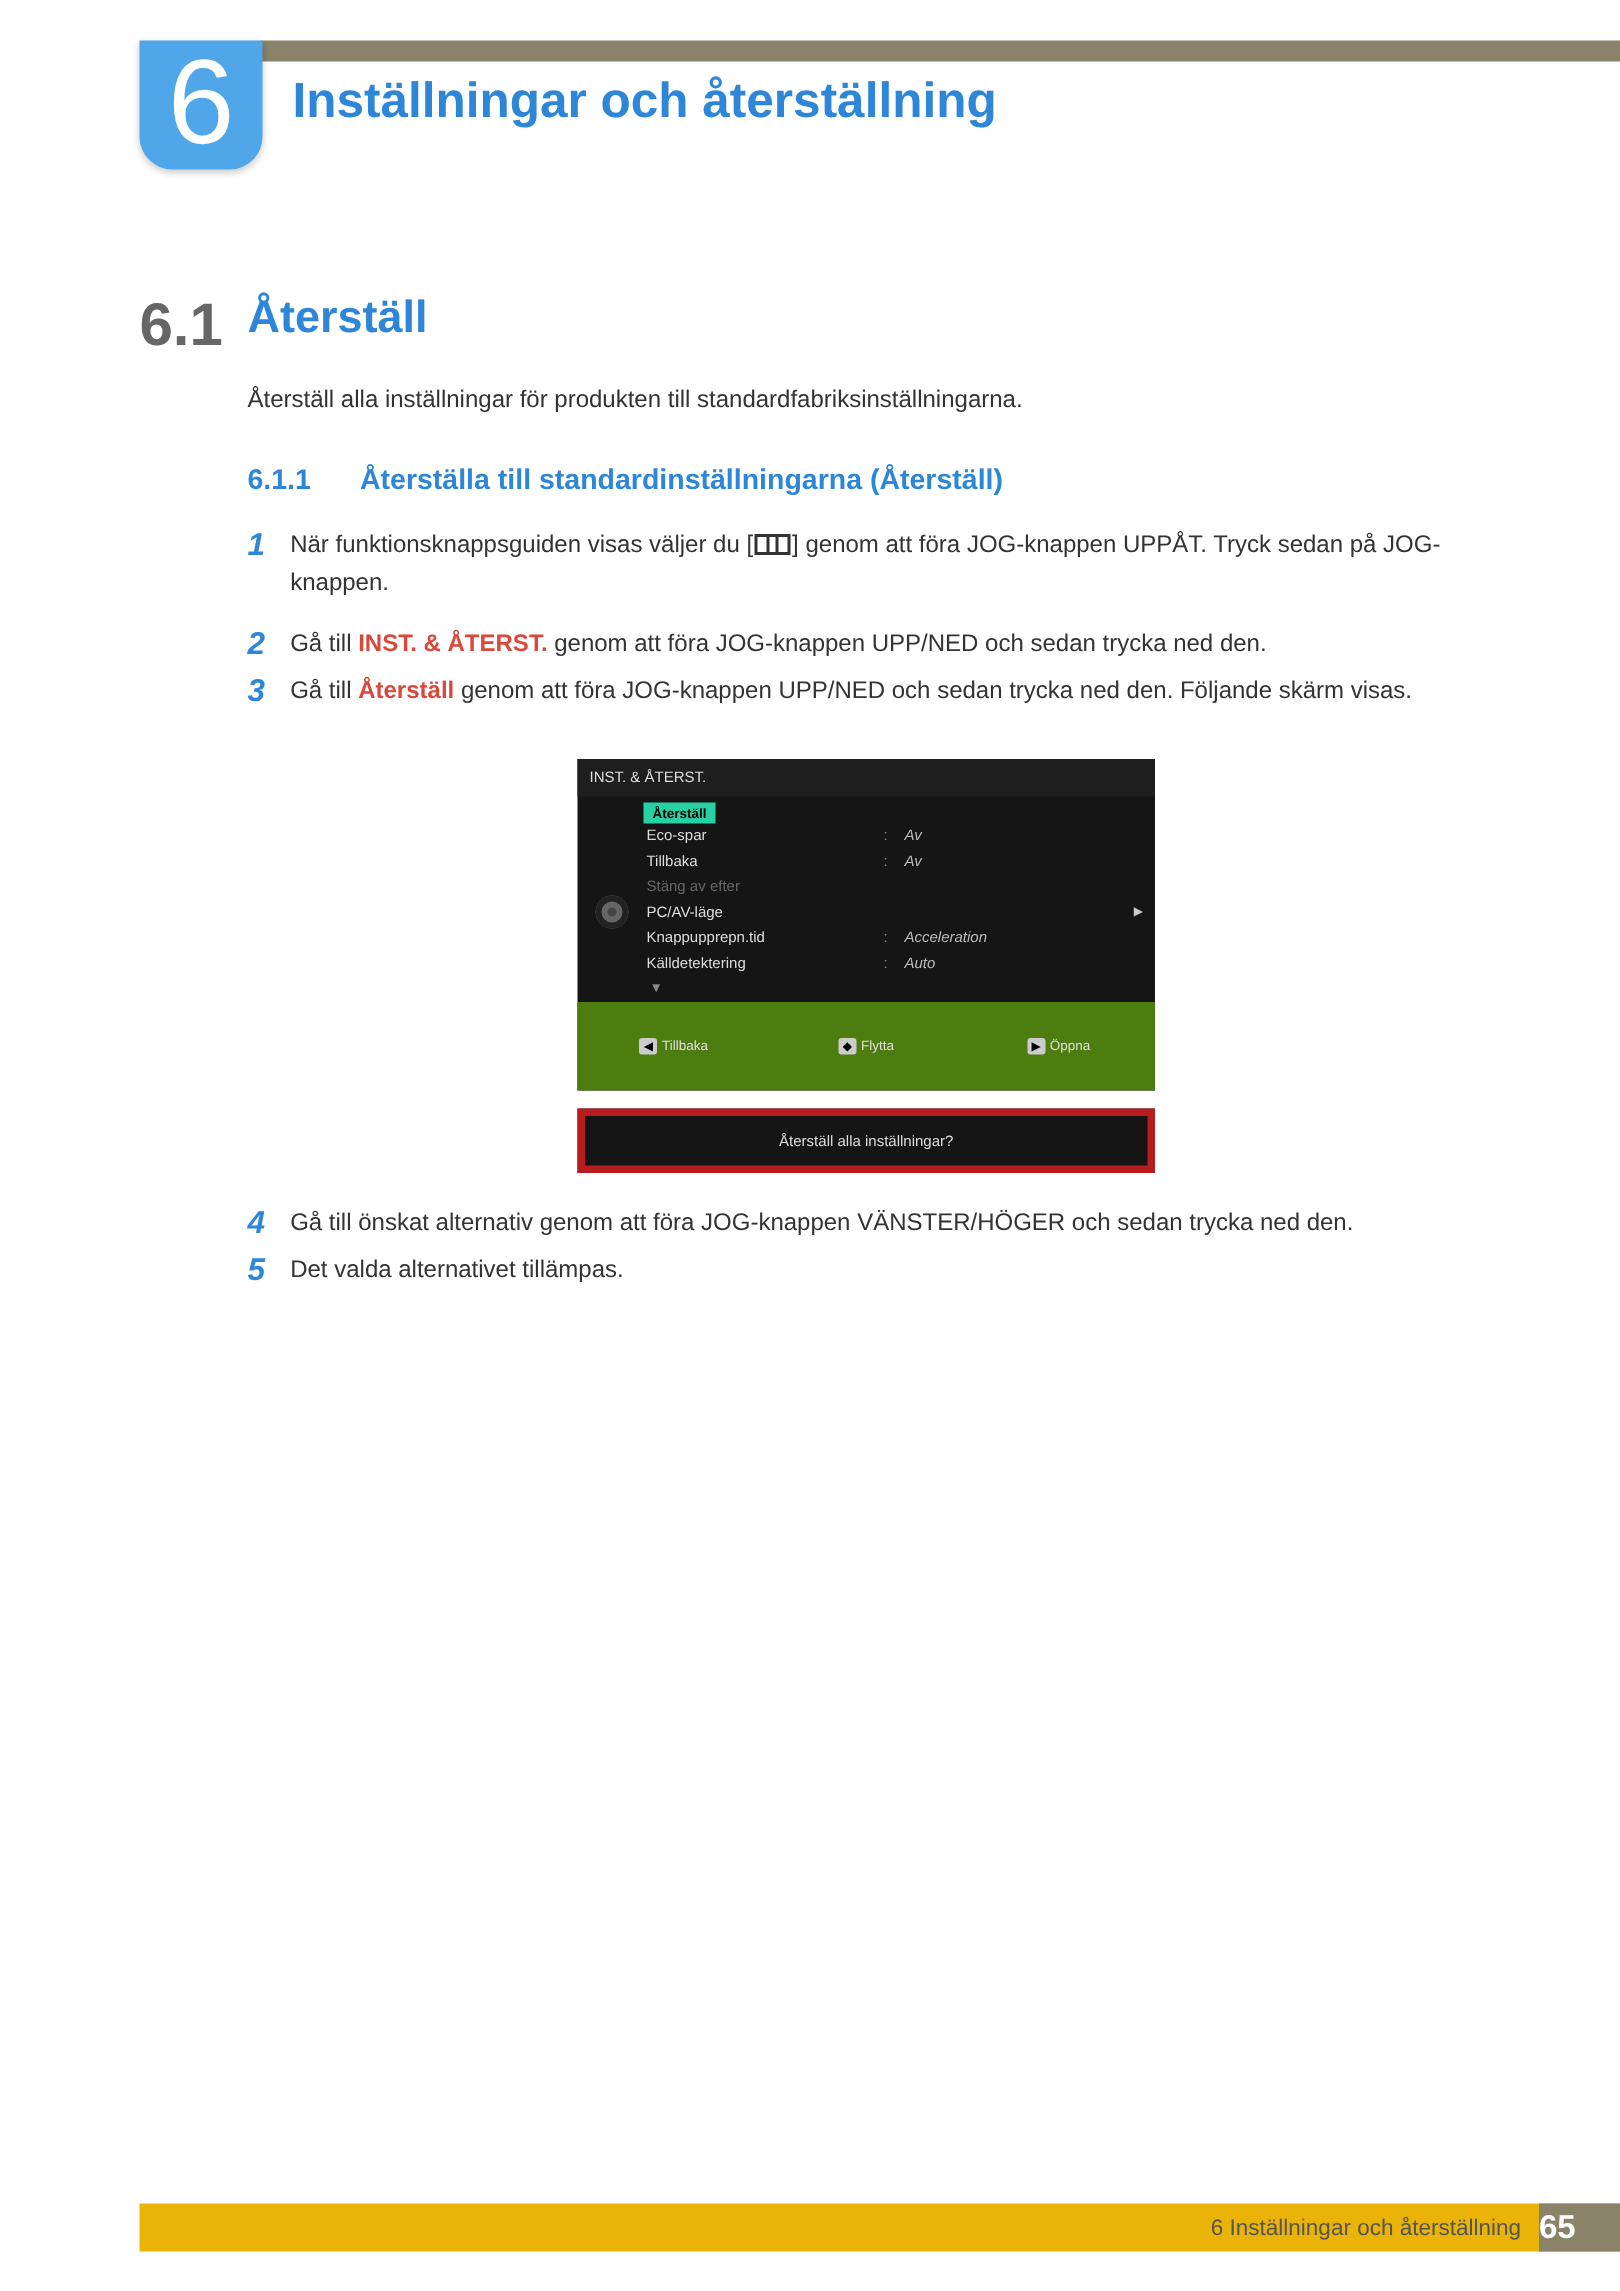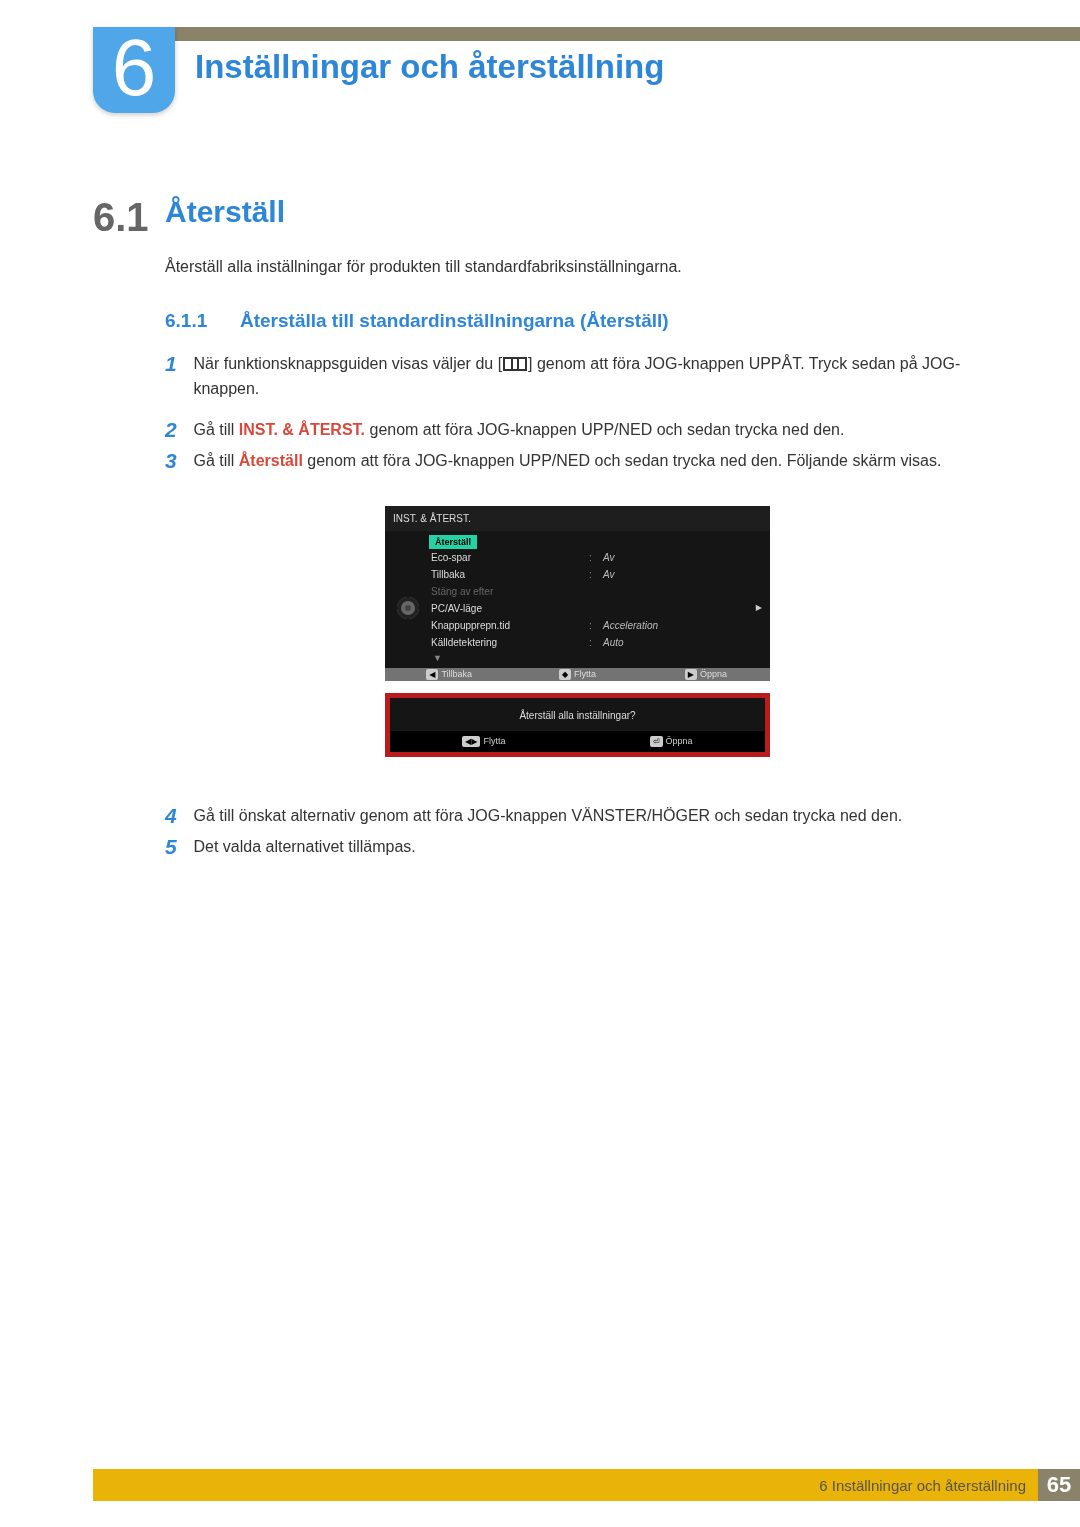--- a/index.html
+++ b/index.html
@@ -168,22 +168,22 @@
   .osd-colon { width: 14px; color: #888; }
   .osd-arrow-r {
     margin-left: auto;
     margin-right: 8px;
     font-size: 8px;
     color: #ccc;
   }
   .osd-down-arrow { text-align: center; color: #888; font-size: 9px; padding: 2px 0 5px 48px; text-align: left;}
   .osd-footer {
     display: flex;
-    background: #737373;
-    padding: 1px 0;
+    background: #4d7c0f;
+    padding: 24px 0;
     font-size: 9px;
     color: #ddd;
   }
   .osd-footer > div { flex: 1; text-align: center; }
   .fk {
     display: inline-block;
     background: #ccc;
     color: #000;
     border-radius: 2px;
     font-size: 8px;
@@ -239,27 +239,26 @@
     display: flex;
     align-items: center;
     justify-content: flex-end;
   }
   .pfooter-text {
     font-size: 15px;
     color: #555;
     padding-right: 12px;
   }
   .pfooter-num {
-    width: 42px;
+    width: 54px;
     height: 32px;
     background: #8a8369;
     color: #fff;
     font-size: 22px;
     font-weight: 700;
-    text-align: center;
     line-height: 32px;
   }
 </style>
 </head>
 <body>
 
 <div class="top-bar"></div>
 <div class="chapter-badge">6</div>
 <div class="chapter-title">Inställningar och återställning</div>
 
@@ -334,24 +333,20 @@
     </div>
     <div class="osd-footer">
       <div><span class="fk">◀</span><span>Tillbaka</span></div>
       <div><span class="fk">◆</span><span>Flytta</span></div>
       <div><span class="fk">▶</span><span>Öppna</span></div>
     </div>
   </div>
 
   <div class="dialog">
     <div class="dialog-q">Återställ alla inställningar?</div>
-    <div class="dialog-footer">
-      <div><span class="fk">◀▶</span><span>Flytta</span></div>
-      <div><span class="fk">⏎</span><span>Öppna</span></div>
-    </div>
   </div>
 </div>
 
 <div class="steps s4">
   <span class="snum">4</span>
   <span class="stext">Gå till önskat alternativ genom att föra JOG-knappen VÄNSTER/HÖGER och sedan trycka ned den.</span>
 </div>
 
 <div class="steps s5">
   <span class="snum">5</span>

